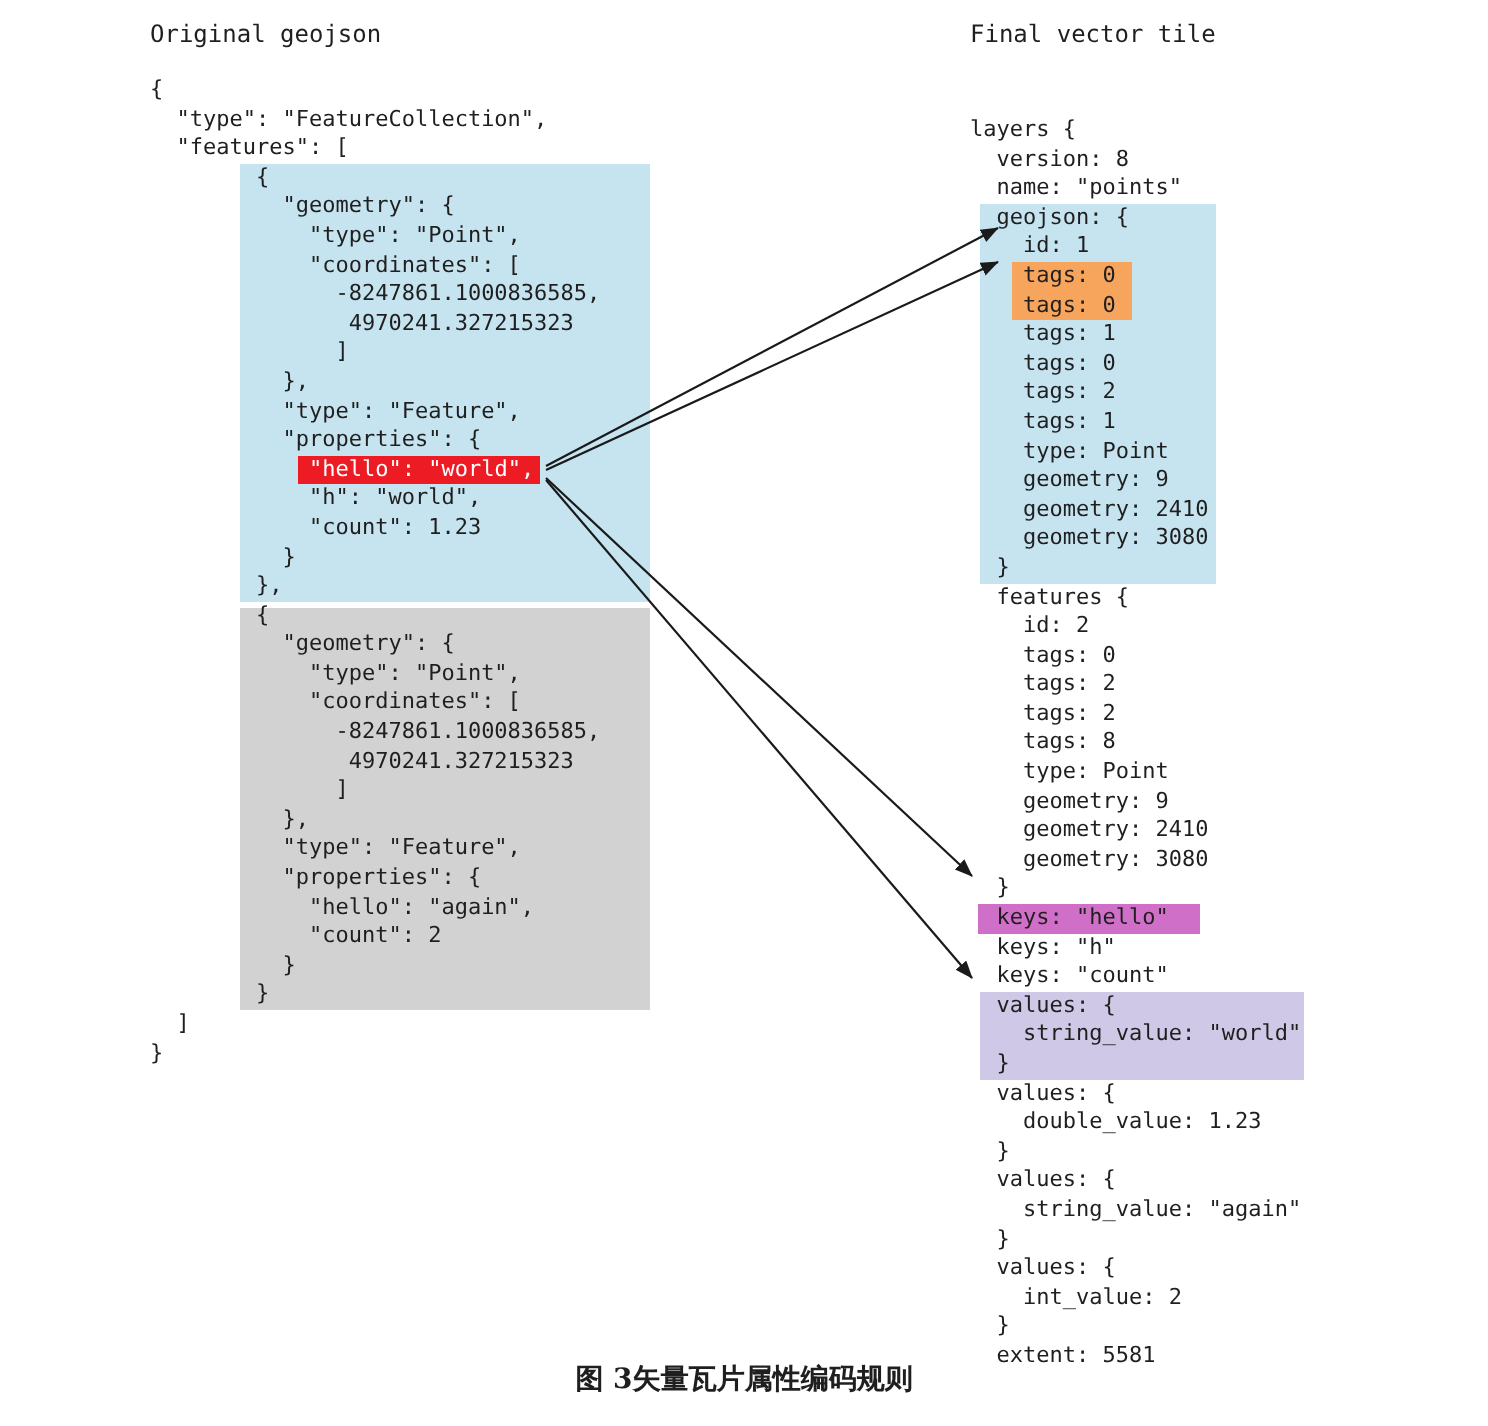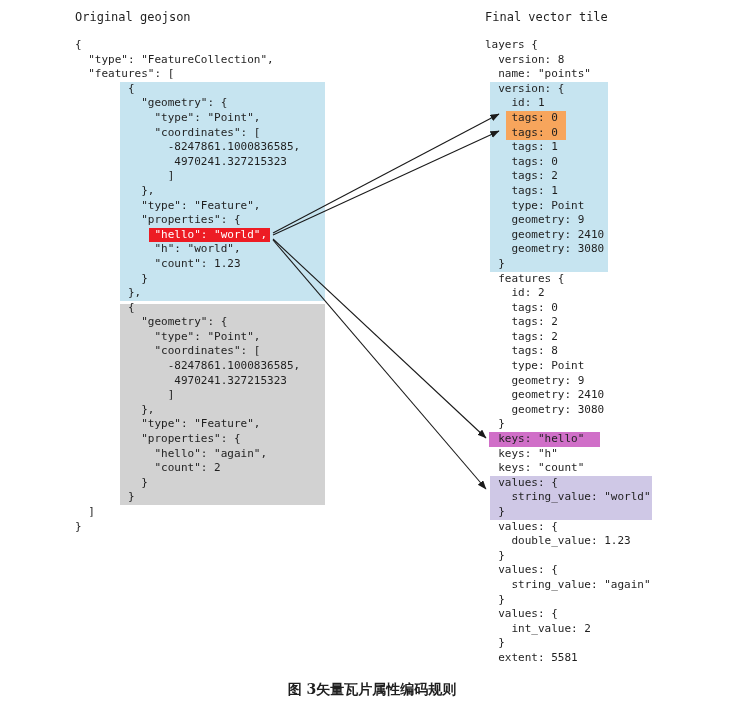--- a/index.html
+++ b/index.html
@@ -8,21 +8,21 @@
     width:744px; height:713px; position:relative; overflow:hidden;
     font-family:"DejaVu Sans Mono","Liberation Mono",monospace;
     color:var(--text,#1f1f1f);
   }
   .figure { position:absolute; inset:0; background:#fff;padding-left:24px; }
   .panel-title { position:absolute; top:10px; font-size:12px; white-space:pre; }
   #left-title  { left:75px; }
   #right-title { left:485px; }
   .code-panel { position:absolute; top:38px; font-size:11px; }
   #left-panel  { left:75px;  width:340px; }
-  #right-panel { left:485px; width:250px; }
+  #right-panel { left:485px; width:250px;margin-top:20px; }
   .block-bg { position:absolute; z-index:0; }
   .code-line {
     position:relative; z-index:1;
     height:14.6px; line-height:14.6px; white-space:pre;
   }
   .hl { display:inline-block; height:14.6px; line-height:14.6px; }
   .hl-red     { background:var(--hl-red);     color:#fff; margin-left:-5px; padding:0 3px 0 5px; }
   .hl-orange  { background:var(--hl-orange);  margin-left:-6px; padding:0 8px 0 6px; }
   .hl-magenta { background:var(--hl-magenta); margin-left:-9px; padding:0 16px 0 9px; }
   #arrows { position:absolute; left:0; top:0; z-index:2; pointer-events:none; }
@@ -79,21 +79,21 @@
       <div class="code-line">        }</div>
       <div class="code-line">  ]</div>
       <div class="code-line">}</div>
     </div>
   <div class="code-panel" id="right-panel">
       <div class="block-bg" style="background: var(--hl-blue); top: 43.8px; height: 189.8px; left: 5px; width: 118px;"></div>
       <div class="block-bg" style="background: var(--hl-lavender); top: 438px; height: 43.8px; left: 5px; width: 162px;"></div>
       <div class="code-line">layers {</div>
       <div class="code-line">  version: 8</div>
       <div class="code-line">  name: "points"</div>
-      <div class="code-line">  version: {</div>
+      <div class="code-line">  geojson: {</div>
       <div class="code-line">    id: 1</div>
       <div class="code-line">    <span class="hl hl-orange">tags: 0</span></div>
       <div class="code-line">    <span class="hl hl-orange">tags: 0</span></div>
       <div class="code-line">    tags: 1</div>
       <div class="code-line">    tags: 0</div>
       <div class="code-line">    tags: 2</div>
       <div class="code-line">    tags: 1</div>
       <div class="code-line">    type: Point</div>
       <div class="code-line">    geometry: 9</div>
       <div class="code-line">    geometry: 2410</div>

